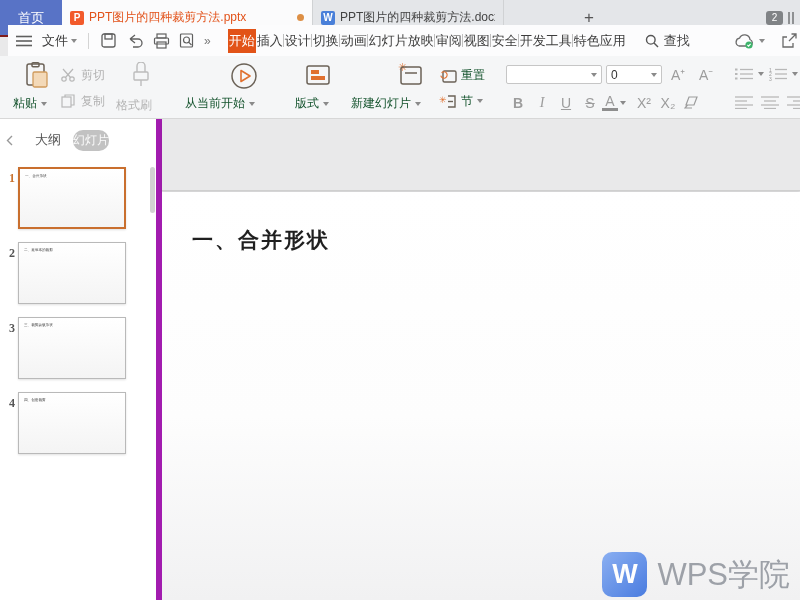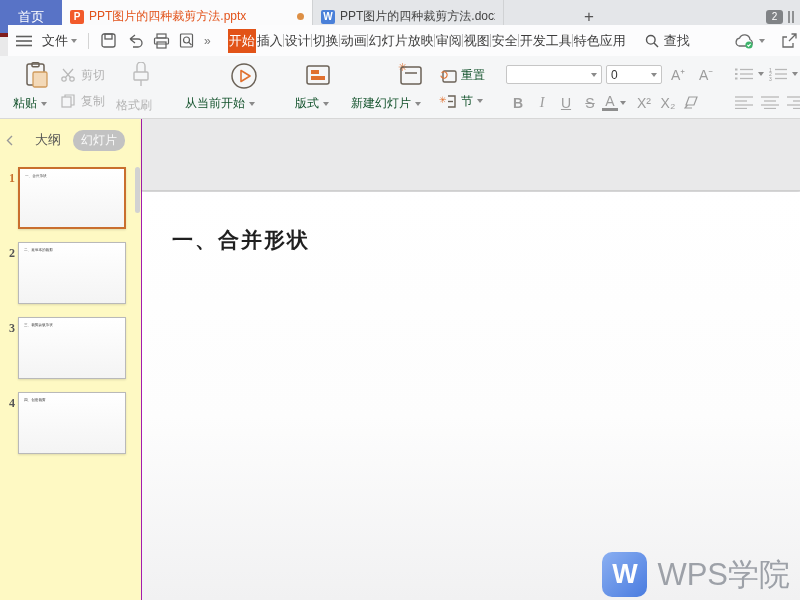--- a/index.html
+++ b/index.html
@@ -1,21 +1,21 @@
 <!DOCTYPE html>
 <html><head>
 <meta charset="utf-8">
 <style>
   * { margin:0; padding:0; box-sizing:border-box; }
   html,body { width:800px; height:600px; overflow:hidden; }
   body { font-family:"Liberation Sans", sans-serif; }
   #app { position:relative; width:800px; height:600px; background:#e9e9ea; overflow:hidden; }
 
   
-  .tabbar { position:absolute; top:0; left:0; width:800px; height:37px; background:#e4e6e9; display:flex; align-items:stretch; border-bottom:4px solid #7f1d1d;justify-content:flex-end; }
+  .tabbar { position:absolute; top:0; left:0; width:800px; height:37px; background:#e4e6e9; display:flex; align-items:stretch; border-bottom:2px solid #7f1d1d;justify-content:flex-end; }
   .home-btn { width:62px; background:#5873c6; color:#fff; font-size:13px; display:flex; align-items:center; justify-content:center; cursor:default; }
   .doc-tab { display:flex; align-items:center; padding:0 8px; font-size:12px; color:#444; position:relative; }
   .doc-tab.active { background:#fbfbfc; color:#e2531b; width:250px; }
   .doc-tab.inactive { width:192px; border-left:1px solid #d0d2d4; border-right:1px solid #d0d2d4; }
   .ftab-icon { width:14px; height:14px; border-radius:2px; color:#fff; font-size:10px; font-weight:bold; display:inline-flex; align-items:center; justify-content:center; margin-right:5px; flex:none; }
   .ftab-icon.ppt { background:#f25a2b; }
   .ftab-icon.doc { background:#4a80d9; }
   .tab-label { white-space:nowrap; overflow:hidden; flex:1; }
   .mod-dot { width:7px; height:7px; border-radius:50%; background:#dd8f45; margin-left:8px; flex:none; }
   .newtab { width:30px; margin-left:70px; font-size:17px; color:#555; display:flex; align-items:center; justify-content:center; }
@@ -47,24 +47,24 @@
   .rdiv { width:1px; background:#dedede; margin:2px 7px; }
   .vstack { display:flex; flex-direction:column; align-items:flex-end; justify-content:space-between; padding:2px 4px; }
   .rowbtn { display:flex; align-items:center; gap:4px; padding:2px 3px; }
   .combo { background:#fff; border:1px solid #c6c6c6; border-radius:2px; height:19px; display:flex; align-items:center; padding:0 4px; font-size:12px; color:#333; }
   .combo .caret { margin-left:auto; }
   .fmt-letter { font-size:14px; color:#9c9c9c; width:24px; text-align:center; }
   .para-ic { width:24px; height:16px; display:flex; align-items:center; justify-content:center; }
 
   
   .bodyarea { position:absolute; top:119px; left:0; width:800px; height:481px; display:flex; }
-  .sidepanel { width:142px; height:100%; background:#fef9c3; border-right:1px solid #a21caf; position:relative; }
+  .sidepanel { width:162px; height:100%; background:#ffffff; border-right:6px solid #a21caf; position:relative; }
   .sp-header { height:42px; display:flex; align-items:center; padding-left:6px; font-size:13px; color:#555; }
   .sp-outline { margin-left:22px; }
-  .sp-pill { margin-left:12px; background:#c2c2c2; color:#fafafa; border-radius:10px; padding:2px 8px; font-size:12px; }
+  .sp-pill { margin-left:12px; background:#c2c2c2; color:#fafafa; border-radius:10px; padding:2px 0; font-size:12px; }
   .thumbrow { display:flex; margin-bottom:13px; }
   .thumb-num { width:18px; text-align:right; padding:4px 3px 0 0; font-size:12px; font-weight:bold; color:#555; font-family:"Liberation Serif", serif; }
   .thumb-num.sel { color:#c8722f; }
   .thumb-box { width:108px; height:62px; background:linear-gradient(180deg,#ffffff, #f4f4f4); border:1px solid #b9b9b9; box-shadow:0 1px 2px rgba(0,0,0,.12); padding:4px 5px; }
   .thumb-box.sel { border:2px solid #c96f2e; }
   .thumb-title { font-size:4px; color:#444; transform:scale(.9); transform-origin:left top; white-space:nowrap; }
   .sp-scroll { position:absolute; right:1px; top:48px; width:5px; height:46px; background:#d2d2d2; border-radius:3px; }
 
   .mainarea { flex:1; position:relative; background:#e9e9ea; }
   .graytop { position:absolute; top:0; left:0; right:0; height:72px; background:#e9e9ea; border-bottom:1px solid #cfcfcf; box-shadow:0 2px 3px rgba(0,0,0,.10); }

